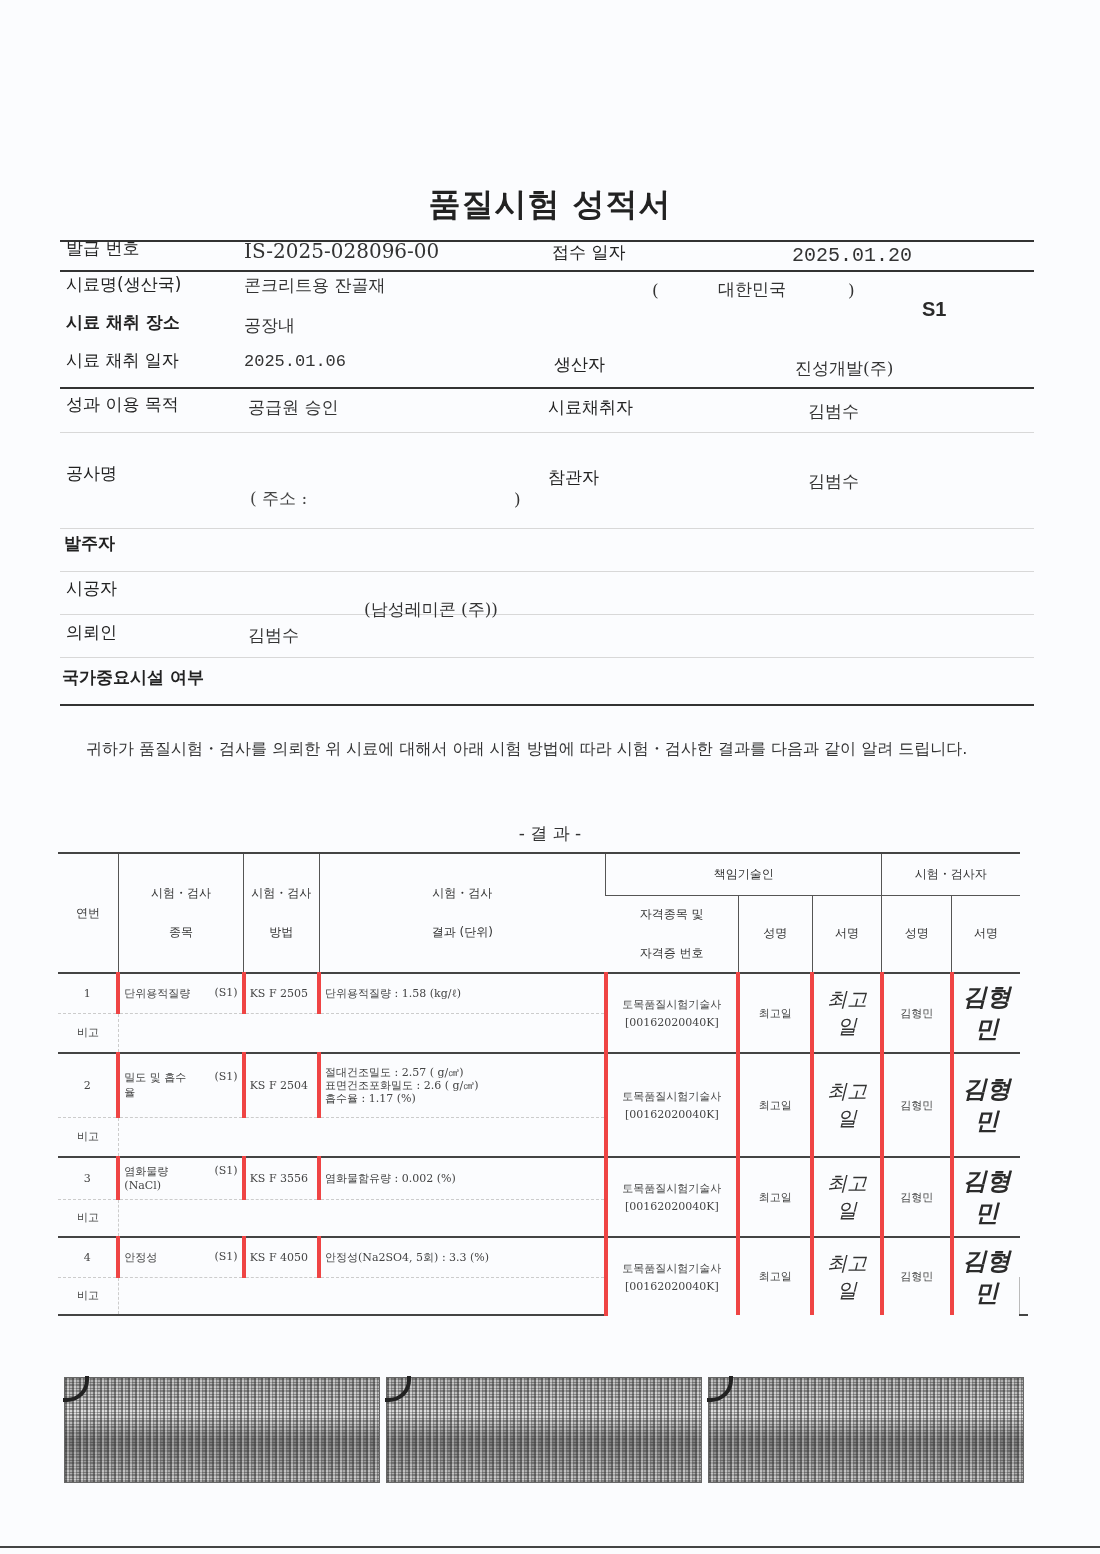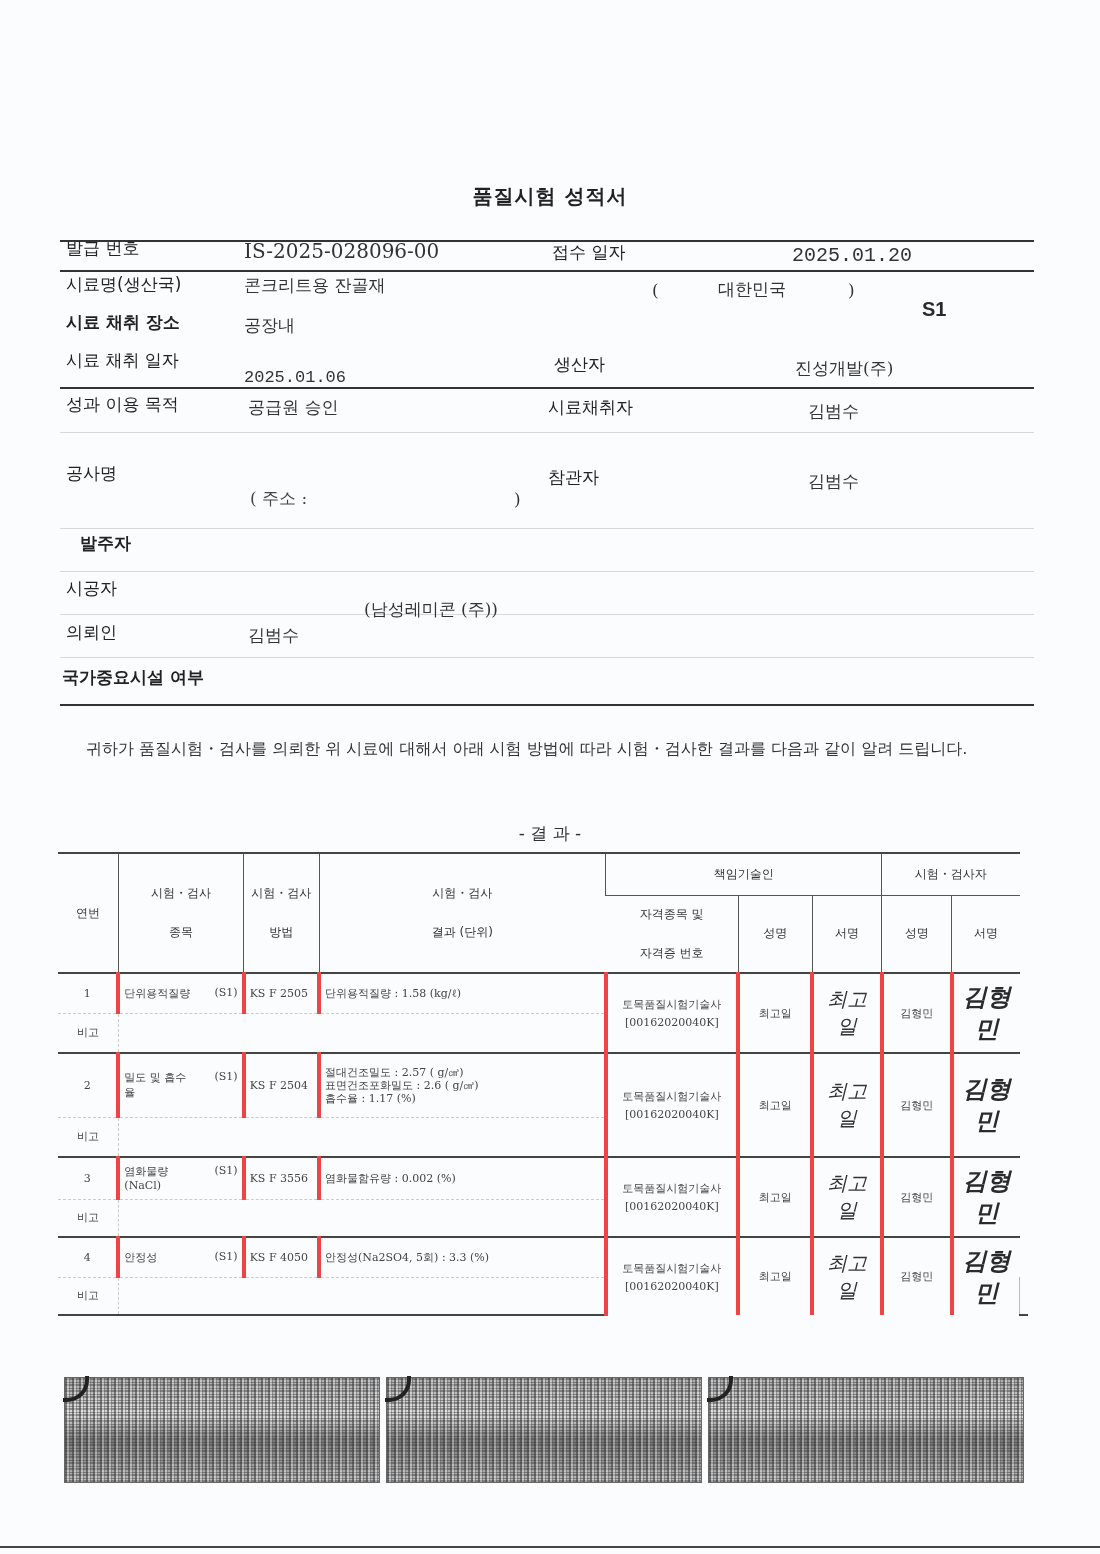--- a/index.html
+++ b/index.html
@@ -1,21 +1,21 @@
 <!DOCTYPE html>
 <html><head>
 <meta charset="utf-8">
 <style>
   html, body { margin:0; padding:0; }
   body {
     width:1100px; height:1554px; background:#fbfcfe; position:relative; overflow:hidden;
     font-family:"DejaVu Sans", sans-serif; color:#2a2a2a;
   }
   .abs { position:absolute; }
-  .title { left:0; width:1100px; top:183px; text-align:center; font-size:20px; font-weight:bold; letter-spacing:1px; color:#222; }
+  .title { left:0; width:1100px; top:183px; text-align:center; font-size:32px; font-weight:bold; letter-spacing:1px; color:#222; }
   .hline { position:absolute; left:60px; width:974px; background:#333; }
   .thick { height:2px; }
   .thin { height:1px; background:#d8d8d8; }
   .lbl { font-size:17px; color:#222; }
   .val { font-size:17px; color:#333; font-family:"DejaVu Serif", serif; }
   .mono { font-family:"Liberation Mono", monospace; }
   .para { left:62px; width:972px; top:740px; font-size:16px; line-height:18px; color:#333; text-indent:24px; }
   .res-title { left:0; width:1100px; top:822px; text-align:center; font-size:17px; color:#333; }
   table.res {
     position:absolute; left:58px; top:852px; width:970px; border-collapse:collapse;
@@ -55,39 +55,39 @@
 <div class="abs val" style="left:244px;top:274px">콘크리트용 잔골재</div>
 <div class="abs val" style="left:652px;top:280px">(</div>
 <div class="abs val" style="left:718px;top:278px">대한민국</div>
 <div class="abs val" style="left:848px;top:280px">)</div>
 <div class="abs" style="left:922px;top:298px;font-size:20px;font-weight:bold;font-family:'Liberation Sans',sans-serif">S1</div>
 
 <div class="abs lbl" style="left:66px;top:311px;font-weight:bold">시료 채취 장소</div>
 <div class="abs val" style="left:244px;top:314px">공장내</div>
 
 <div class="abs lbl" style="left:66px;top:349px">시료 채취 일자</div>
-<div class="abs val mono" style="left:244px;top:368px">2025.01.06</div>
+<div class="abs val mono" style="left:244px;top:352px">2025.01.06</div>
 <div class="abs lbl" style="left:554px;top:353px">생산자</div>
 <div class="abs val" style="left:795px;top:357px">진성개발(주)</div>
 <div class="hline thick" style="top:387px"></div>
 
 <div class="abs lbl" style="left:66px;top:393px">성과 이용 목적</div>
 <div class="abs val" style="left:248px;top:396px">공급원 승인</div>
 <div class="abs lbl" style="left:548px;top:396px">시료채취자</div>
 <div class="abs val" style="left:808px;top:400px">김범수</div>
 <div class="hline thin" style="top:432px"></div>
 
 <div class="abs lbl" style="left:66px;top:462px">공사명</div>
 <div class="abs val" style="left:250px;top:487px;color:#444">( 주소 :</div>
 <div class="abs val" style="left:514px;top:489px">)</div>
 <div class="abs lbl" style="left:548px;top:466px">참관자</div>
 <div class="abs val" style="left:808px;top:470px">김범수</div>
 <div class="hline thin" style="top:528px"></div>
 
-<div class="abs lbl" style="left:80px;top:532px;font-weight:bold">발주자</div>
+<div class="abs lbl" style="left:64px;top:532px;font-weight:bold">발주자</div>
 <div class="hline thin" style="top:571px"></div>
 <div class="abs lbl" style="left:66px;top:577px">시공자</div>
 <div class="hline thin" style="top:614px"></div>
 <div class="abs lbl" style="left:66px;top:621px">의뢰인</div>
 <div class="abs val" style="left:248px;top:624px">김범수</div>
 <div class="abs val" style="left:364px;top:598px">(남성레미콘 (주))</div>
 <div class="hline thin" style="top:657px"></div>
 <div class="abs lbl" style="left:62px;top:666px;font-weight:bold">국가중요시설 여부</div>
 <div class="hline thick" style="top:704px"></div>
 

